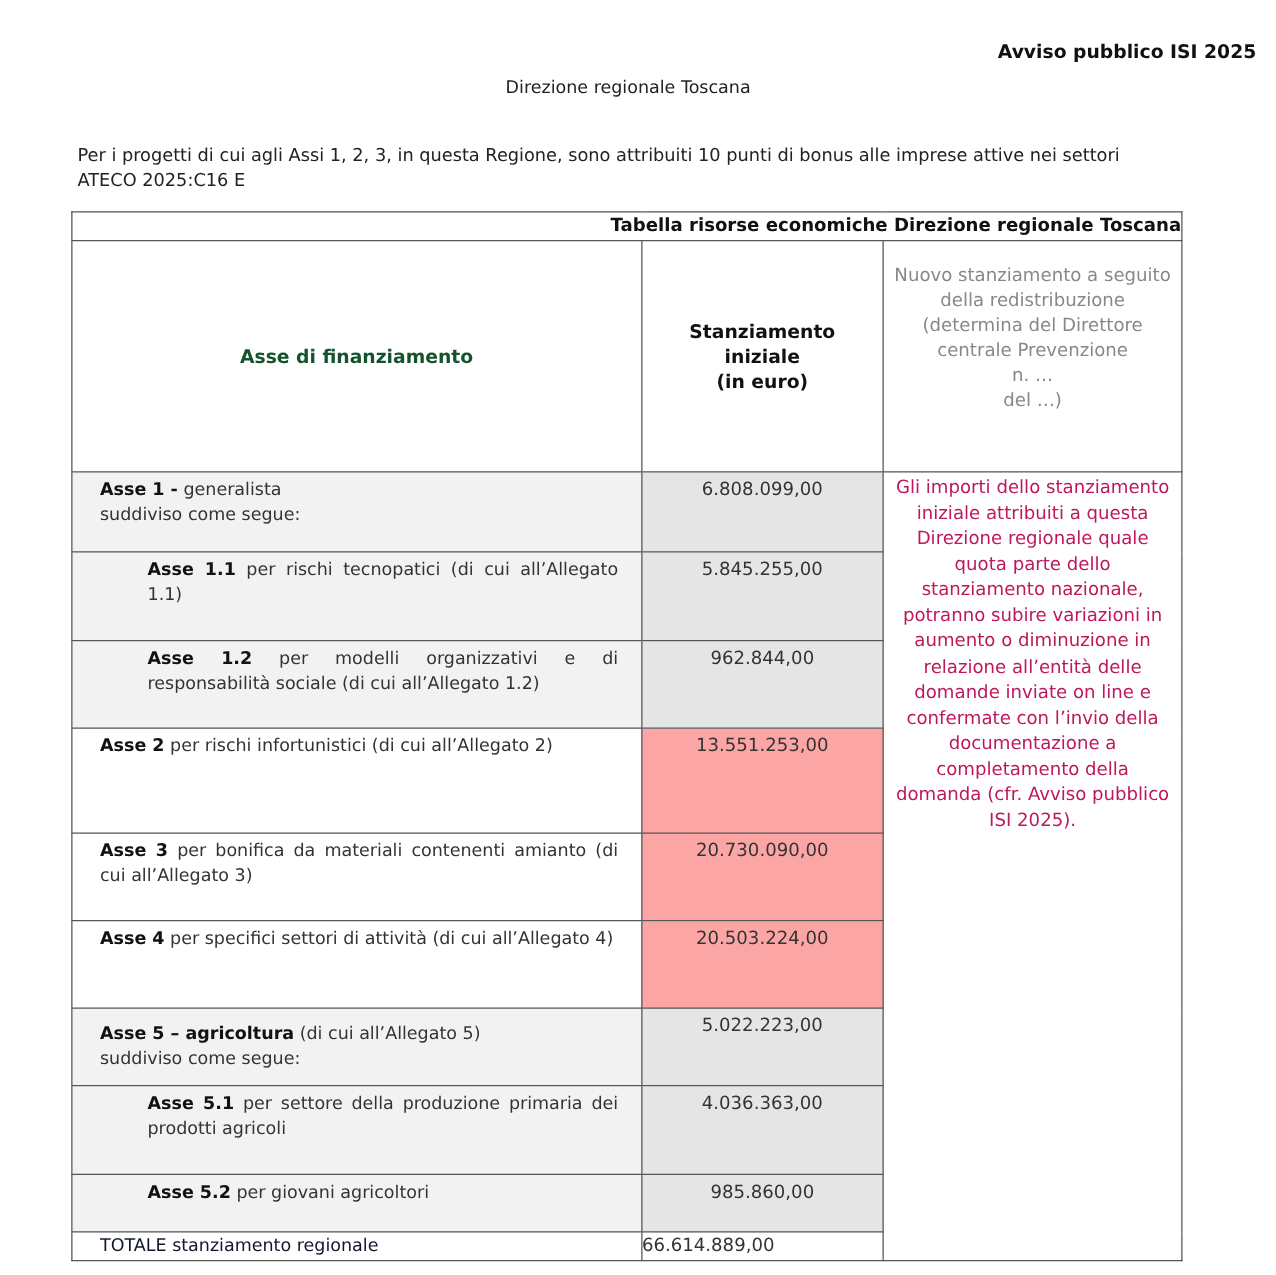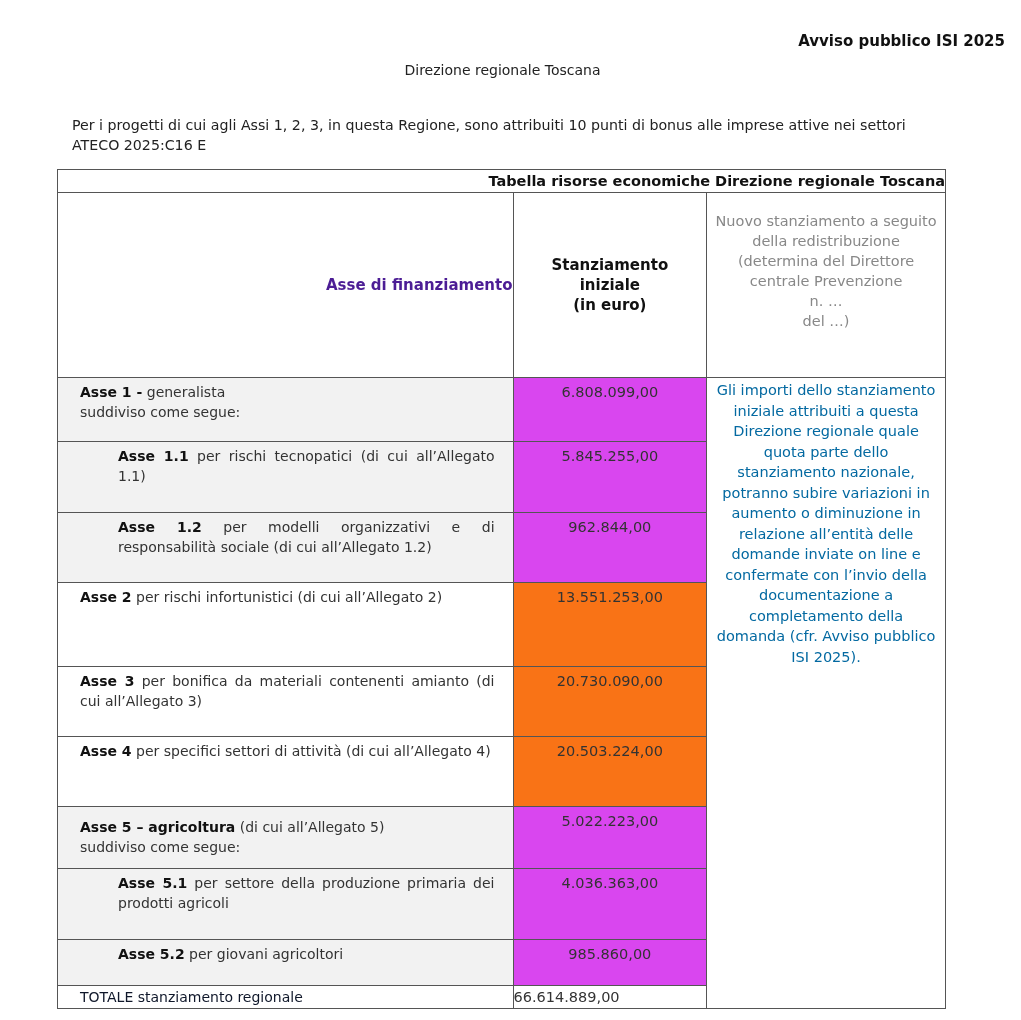--- a/index.html
+++ b/index.html
@@ -3,40 +3,40 @@
 <meta charset="utf-8">
 <style>
   html, body { margin: 0; padding: 0; background: #ffffff; }
   body { width: 1021px; height: 1020px; position: relative; overflow: hidden;
          font-family: "DejaVu Sans", sans-serif; color: #222; }
   .title { position: absolute; left: 0; width: 1005px; top: 32px; text-align: right;
            font-weight: bold; font-size: 15px; color: #111; }
   .subtitle { position: absolute; left: 0; width: 1005px; top: 62px; text-align: center;
               font-size: 14px; color: #222; }
   .intro { position: absolute; left: 62px; top: 115px; width: 880px; font-size: 14.2px;
-           line-height: 20px; color: #222; margin-left: 10px; }
+           line-height: 20px; color: #222; }
   table.res { position: absolute; left: 57px; top: 169px; width: 889px; border-collapse: collapse;
               table-layout: fixed; font-size: 14px; }
   table.res td, table.res th { border: 1.5px solid #555; padding: 0; vertical-align: top; }
   .caption-cell { height: 22px; text-align: right; font-weight: bold; font-size: 14.5px;
                   color: #111; vertical-align: middle !important; }
-  .hdr-axis { height: 184px; text-align: right; font-weight: bold; vertical-align: middle !important;
-              font-size: 15px; color: #4c1d95; }
+  .hdr-axis { height: 184px; text-align: center; font-weight: bold; vertical-align: middle !important;
+              font-size: 15px; color: #14532d; }
   .hdr-amount { text-align: center; font-weight: bold; vertical-align: middle !important;
                 font-size: 15px; line-height: 20px; color: #111; }
   .hdr-new { text-align: center; color: #888; font-size: 14.5px; line-height: 20px;
              padding: 18px 6px 0 6px !important; }
   .axis-cell { background: #f2f2f2; padding: 4px 18px 4px 22px !important; line-height: 20px;
                text-align: justify; color: #333; }
   .axis-cell.white { background: #fff; }
   .axis-cell.sub { padding-left: 60px !important; }
-  .amt-cell { background: #d946ef; text-align: center; line-height: 20px; padding-top: 4px !important;
+  .amt-cell { background: #e5e5e5; text-align: center; line-height: 20px; padding-top: 4px !important;
               font-size: 14.5px; color: #333; }
-  .amt-cell.white { background: #f97316; }
-  .note-cell { text-align: center; color: #0369a1; font-size: 14.5px; line-height: 20.5px;
+  .amt-cell.white { background: #fca5a5; }
+  .note-cell { text-align: center; color: #be185d; font-size: 14.5px; line-height: 20.5px;
                padding: 2px 6px 0 6px !important; background: #fff; }
   b { color: #111; }
   .total-cell { background: #fff; font-weight: normal; padding: 1px 22px !important; line-height: 20px; color: #0f172a; }
   .total-amt { background: #fff; text-align: left; line-height: 20px; padding-top: 1px !important;
                font-size: 14.5px; color: #333; }
 </style>
 </head>
 <body>
 
 <div class="title">Avviso pubblico ISI 2025</div>

